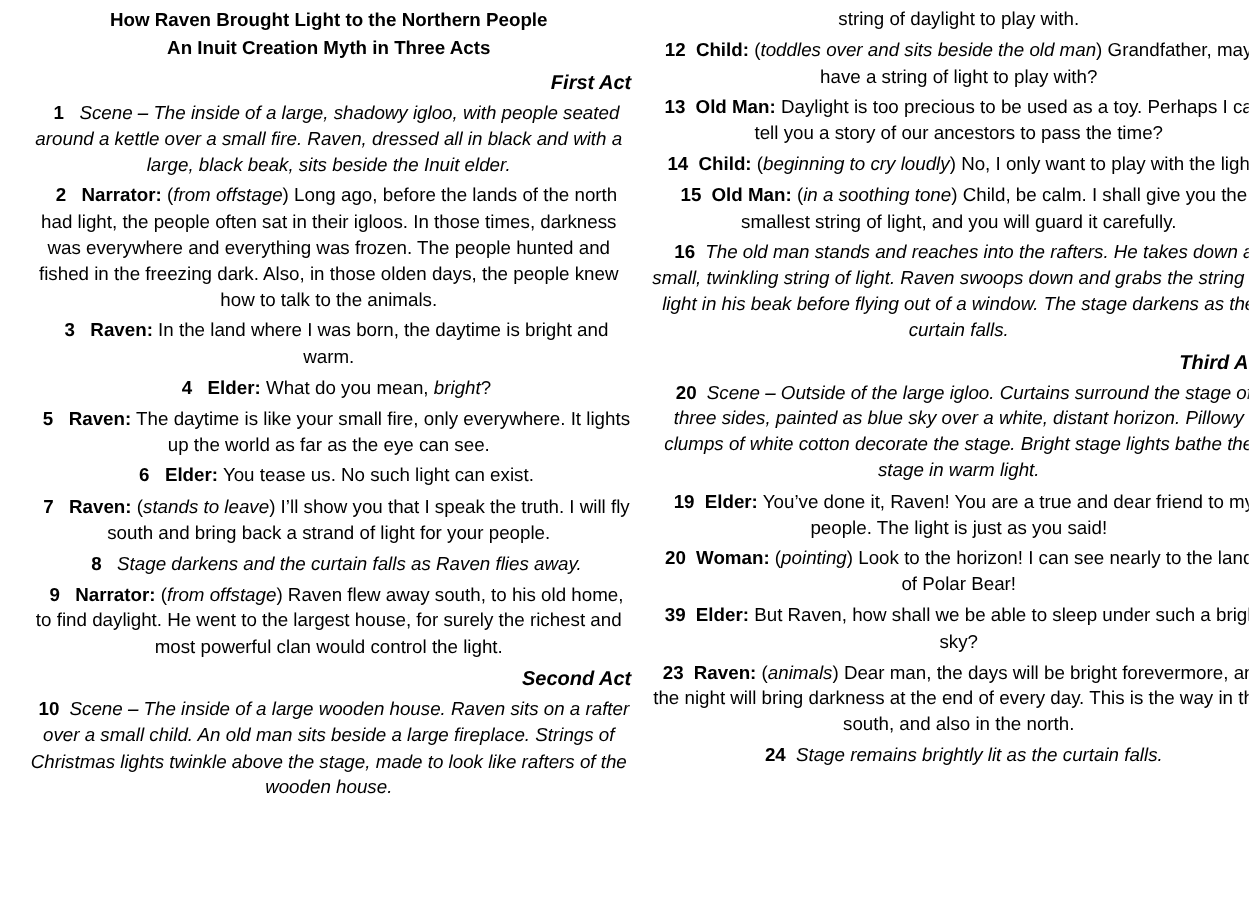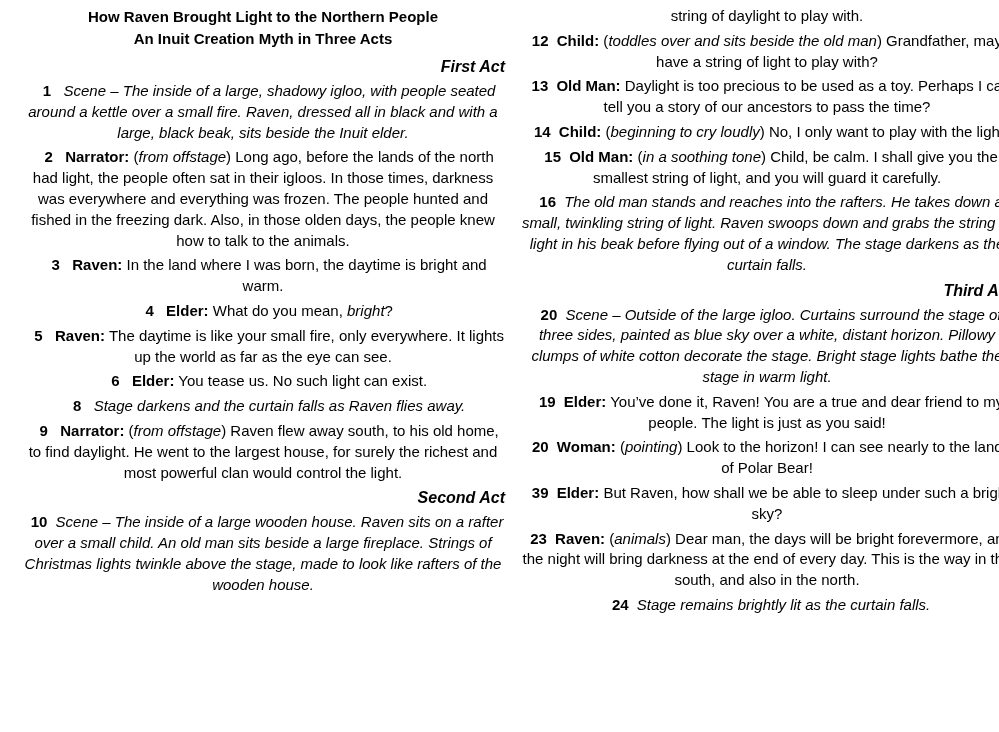--- a/index.html
+++ b/index.html
@@ -58,20 +58,21 @@
       <div>An Inuit Creation Myth in Three Acts</div>
     </div>
     <div>
         <div class="act">First Act</div>
         <p class="item scene"><span class="num">1</span><span>Scene – The inside of a large, shadowy igloo, with people seated around a kettle over a small fire. Raven, dressed all in black and with a large, black beak, sits beside the Inuit elder.</span></p>
         <p class="item dialogue"><span class="num">2</span><span class="speaker">Narrator:</span> (<span class="direction">from offstage</span>) <span>Long ago, before the lands of the north had light, the people often sat in their igloos. In those times, darkness was everywhere and everything was frozen. The people hunted and fished in the freezing dark. Also, in those olden days, the people knew how to talk to the animals.</span></p>
         <p class="item dialogue"><span class="num">3</span><span class="speaker">Raven:</span> <span>In the land where I was born, the daytime is bright and warm.</span></p>
         <p class="item dialogue"><span class="num">4</span><span class="speaker">Elder:</span> <span>What do you mean, </span><span class="it">bright</span><span>?</span></p>
         <p class="item dialogue"><span class="num">5</span><span class="speaker">Raven:</span> <span>The daytime is like your small fire, only everywhere. It lights up the world as far as the eye can see.</span></p>
         <p class="item dialogue"><span class="num">6</span><span class="speaker">Elder:</span> <span>You tease us. No such light can exist.</span></p>
+        <p class="item dialogue"><span class="num">7</span><span class="speaker">Raven:</span> (<span class="direction">stands to leave</span>) <span>I’ll show you that I speak the truth. I will fly south and bring back a strand of light for your people.</span></p>
         <p class="item stage"><span class="num">8</span><span>Stage darkens and the curtain falls as Raven flies away.</span></p>
         <p class="item dialogue"><span class="num">9</span><span class="speaker">Narrator:</span> (<span class="direction">from offstage</span>) <span>Raven flew away south, to his old home, to find daylight. He went to the largest house, for surely the richest and most powerful clan would control the light.</span></p>
         <div class="act">Second Act</div>
         <p class="item scene"><span class="num">10</span><span>Scene – The inside of a large wooden house. Raven sits on a rafter over a small child. An old man sits beside a large fireplace. Strings of Christmas lights twinkle above the stage, made to look like rafters of the wooden house.</span></p>
       </div>
   </div>
   <div class="col-right">
     <div>
         <p class="item"><span>string of daylight to play with.</span></p>
         <p class="item dialogue"><span class="num">12</span><span class="speaker">Child:</span> (<span class="direction">toddles over and sits beside the old man</span>) <span>Grandfather, may I have a string of light to play with?</span></p>

